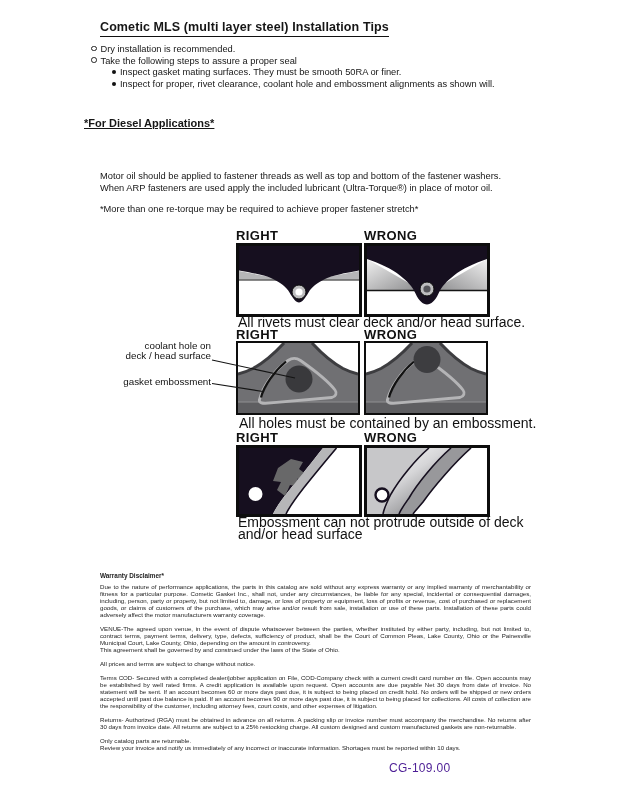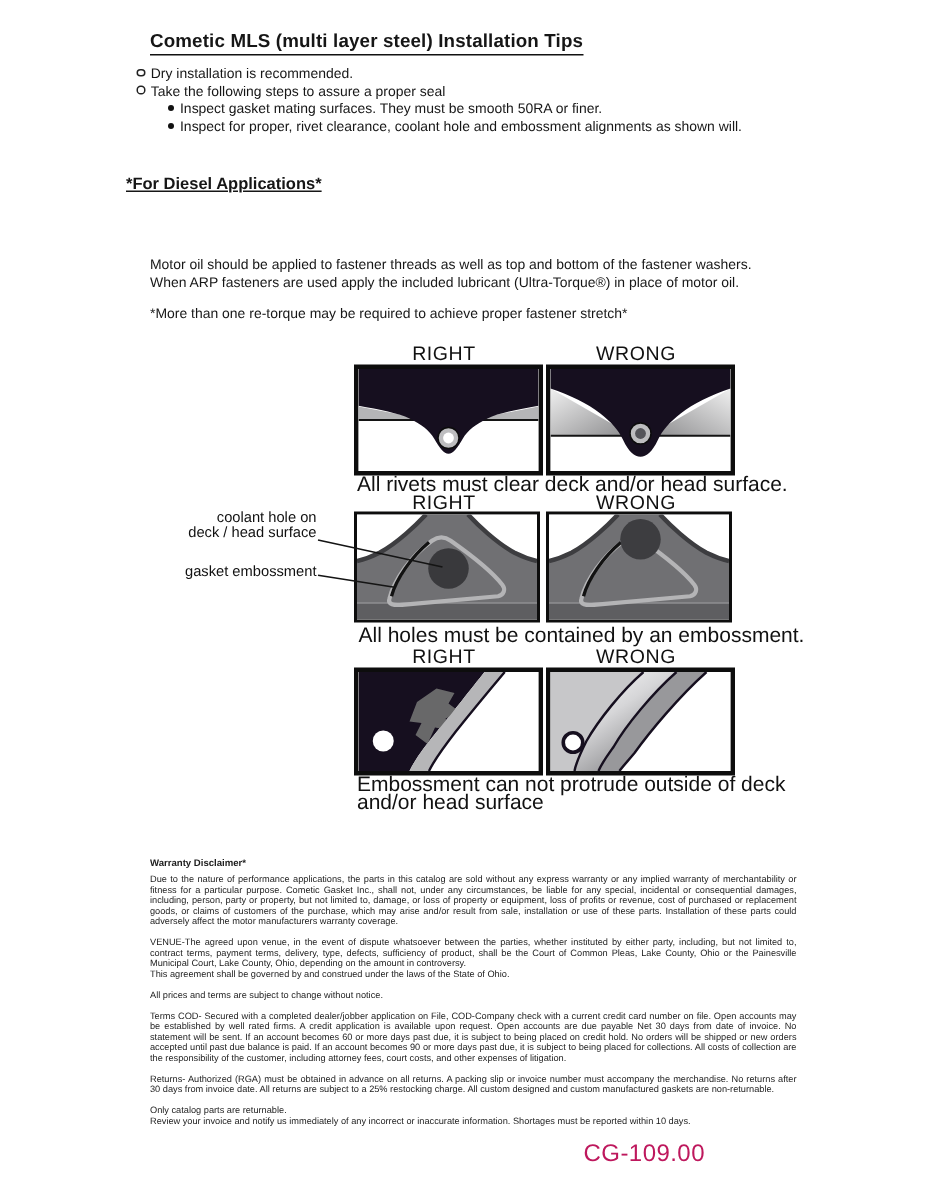--- a/index.html
+++ b/index.html
@@ -19,35 +19,35 @@
            border-radius:50%;margin-right:4px;vertical-align:1px;}
   .fbullet{display:inline-block;width:4px;height:4px;background:#111;
            border-radius:50%;margin-right:4px;vertical-align:1px;}
 
   
   .dheading{left:84px;top:117px;font-size:11px;font-weight:bold;text-decoration:underline;}
   .para{left:100px;width:422px;font-size:9.3px;line-height:11.9px;}
   .p1{top:132px;margin-top:39px;} .p2{top:163px;} .p3{top:204px;}
 
   
-  .rwlabel{width:120px;text-align:center;font-size:13px;letter-spacing:.4px;color:#111;}
+  .rwlabel{width:120px;font-size:13px;letter-spacing:.4px;color:#111;font-weight:bold;}
   .dbox{border:3px solid #0d0d0d;width:120px;background:#fff;font-size:0;line-height:0;}
   .dbox2{border:2px solid #0d0d0d;width:120px;background:#fff;font-size:0;line-height:0;}
   .caption{font-size:14px;color:#111;}
   .annot{width:133px;text-align:right;font-size:9.8px;line-height:10px;
          color:#111;white-space:pre-line;}
   .leaders{pointer-events:none;z-index:5;}
   .preline{white-space:pre-line;}
 
   
   .warranty{left:100px;top:572px;width:431px;color:#1c1c1c;}
   .warranty h3{margin:0 0 4px 0;font-size:6.4px;font-weight:bold;}
   .warranty p{margin:0 0 7px 0;font-size:6.15px;line-height:7px;
               text-align:justify;white-space:pre-line;}
-  .footer-code{left:389px;top:761px;font-size:16px;color:#be185d;letter-spacing:.3px;}
+  .footer-code{left:389px;top:761px;font-size:12px;color:#4c1d95;letter-spacing:.3px;}
 </style>
 </head>
 <body>
 
 <div class="page">
 
   <div class="abs title">Cometic MLS (multi layer steel) Installation Tips</div>
 
   <div class="abs bullets">
     <div class="brow"><span class="obullet"></span><span>Dry installation is recommended.</span></div>

